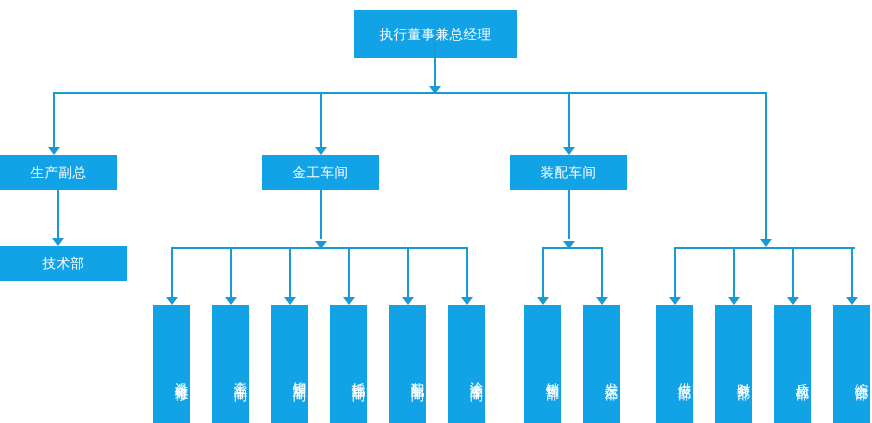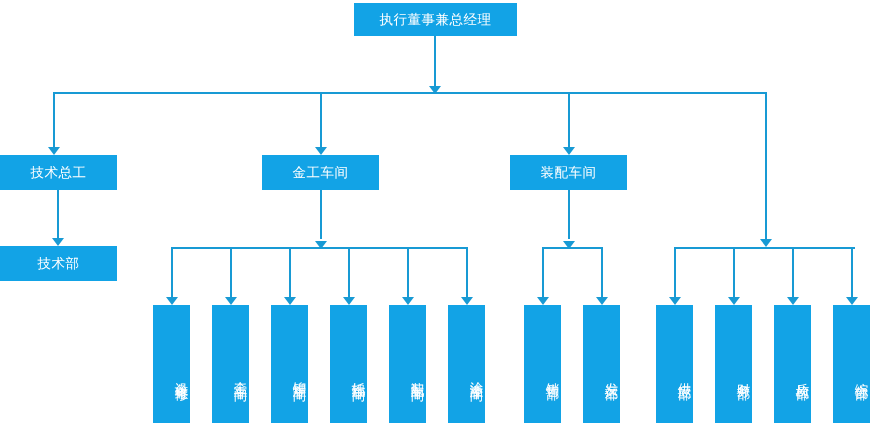--- a/index.html
+++ b/index.html
@@ -54,27 +54,27 @@
     border-left: 6px solid transparent;
     border-right: 6px solid transparent;
     border-top: 8px solid #189ad4;
   }
 </style>
 </head>
 <body>
 
 <div id="chart-root">
 
-  <div class="node" style="left: 354px; top: 3px; width: 163px; height: 33px;">执行董事兼总经理</div>
+  <div class="node" style="left: 354px; top: 10px; width: 163px; height: 48px;">执行董事兼总经理</div>
 
-  <div class="node" style="left: 0px; top: 155px; width: 117px; height: 35px;">技术总工</div>
+  <div class="node" style="left: 0px; top: 155px; width: 117px; height: 35px;">生产副总</div>
   <div class="node" style="left: 262px; top: 155px; width: 117px; height: 35px;">金工车间</div>
   <div class="node" style="left: 510px; top: 155px; width: 117px; height: 35px;">装配车间</div>
 
-  <div class="node" style="left: 0px; top: 246px; width: 117px; height: 35px;">技术部</div>
+  <div class="node" style="left: 0px; top: 246px; width: 127px; height: 35px;">技术部</div>
 
   <div class="node vertical" style="left: 153px; top: 305px; width: 37px; height: 118px;">设备维修</div>
   <div class="node vertical" style="left: 212px; top: 305px; width: 37px; height: 118px;">金工车间</div>
   <div class="node vertical" style="left: 271px; top: 305px; width: 37px; height: 118px;">铆焊车间</div>
   <div class="node vertical" style="left: 330px; top: 305px; width: 37px; height: 118px;">托辊车间</div>
   <div class="node vertical" style="left: 389px; top: 305px; width: 37px; height: 118px;">装配车间</div>
   <div class="node vertical" style="left: 448px; top: 305px; width: 37px; height: 118px;">涂漆车间</div>
 
   <div class="node vertical" style="left: 524px; top: 305px; width: 37px; height: 118px;">销售部</div>
   <div class="node vertical" style="left: 583px; top: 305px; width: 37px; height: 118px;">发运部</div>

